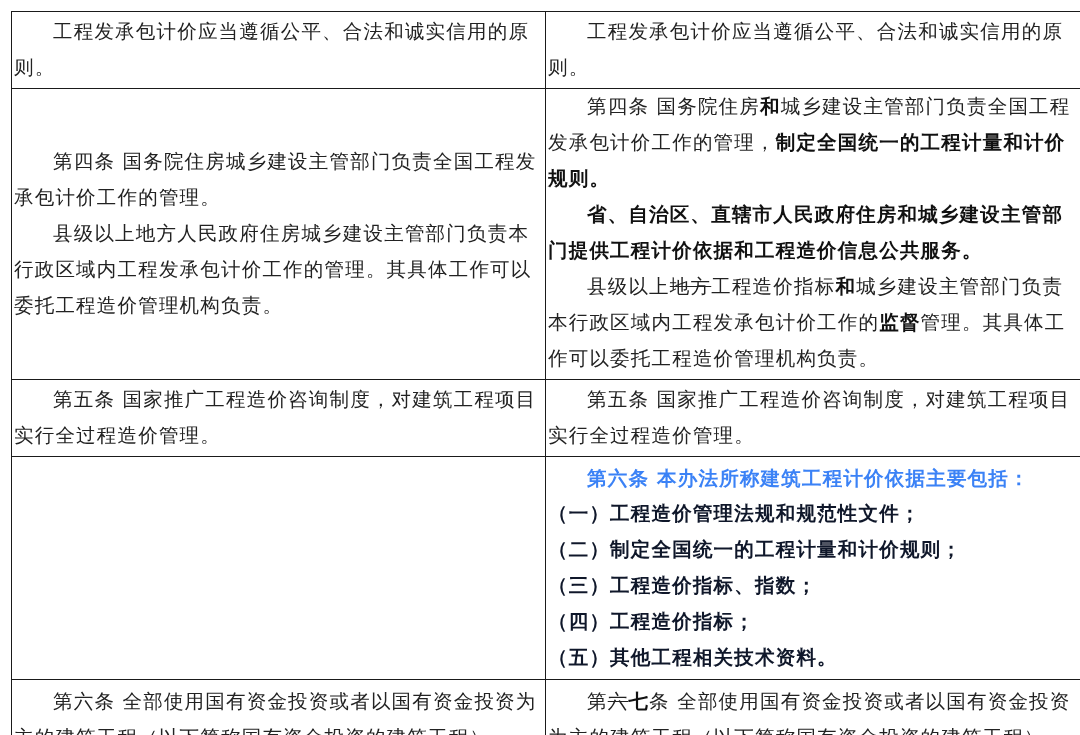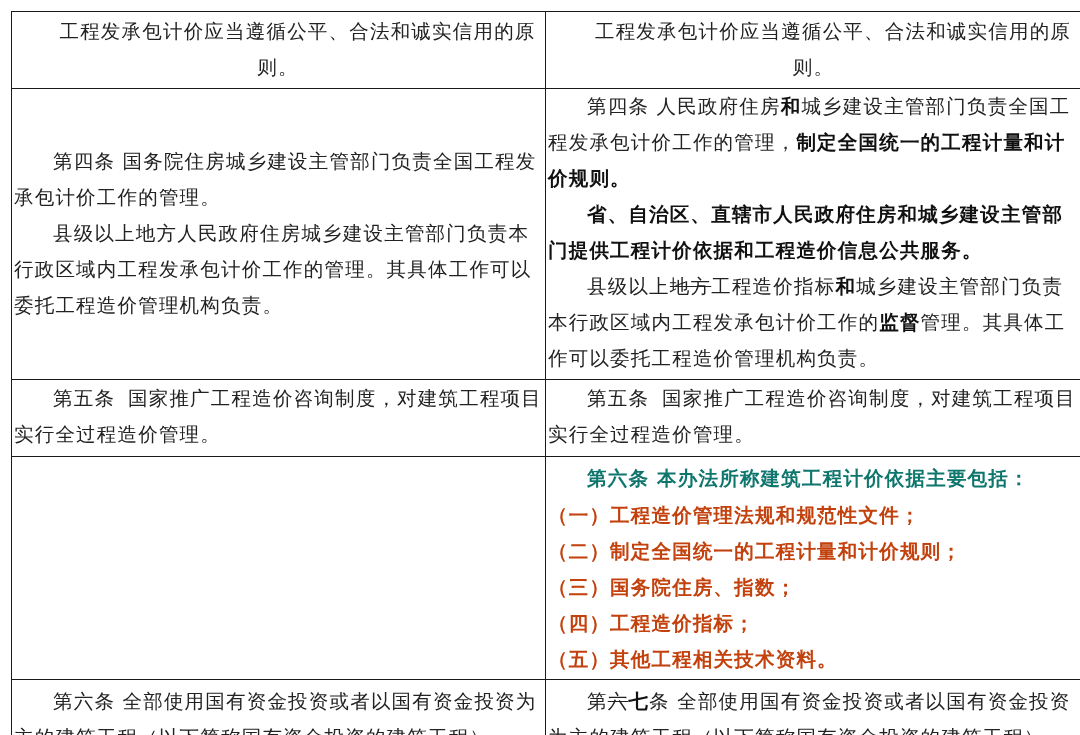--- a/index.html
+++ b/index.html
@@ -18,31 +18,31 @@
     border: 1.5px solid #1a1a1a;
     vertical-align: middle;
     padding: 2px 3px 2px 2px;
     font-size: 19.5px;
     line-height: 36px;
     letter-spacing: 1.2px;
     word-break: break-all;
   }
   .col-left { width: 528px; }
   .col-right { width: 531px; }
-  .row-1 td { height: 69px; text-align: center; }
+  .row-1 td { height: 69px; }
   .row-2 td { height: 278px; }
-  .row-3 td { height: 68px; font-family: Liberation Mono, monospace; }
+  .row-3 td { height: 68px; }
   .row-4 td { height: 208px; }
   .row-5 td { height: 68px; }
   .para { display: block; }
   .indent { text-indent: 2em; }
   .bold { font-weight: bold; color: #111111; font-family: "DejaVu Sans", "Liberation Sans", sans-serif; }
   .strike { text-decoration: line-through; }
-  .list-head { text-indent: 2em; font-weight: bold; font-family: "DejaVu Sans", "Liberation Sans", sans-serif; color:#0f766e; }
-  .list-item { font-weight: bold; font-family: Liberation Sans, sans-serif; color:#c2410c; }
+  .list-head { text-indent: 2em; font-weight: bold; font-family: "DejaVu Sans", "Liberation Sans", sans-serif; color:#3b82f6; }
+  .list-item { font-weight: bold; font-family: Liberation Mono, monospace; color:#0f172a; }
   .row-4 td.col-right { vertical-align: top; padding-top: 4px; }
   .row-5 td { vertical-align: top; padding-top: 4px; }
   .row-2 td.col-right { vertical-align: top; padding-top: 0px; }
 </style>
 </head>
 <body>
 
 <table class="doc-table">
   <tbody id="tbody">
     <tr class="row-1">
@@ -52,40 +52,40 @@
       <td class="col-right">
           <span class="para indent"><span>工程发承包计价应当遵循公平、合法和诚实信用的原则。</span></span>
         </td>
     </tr>
     <tr class="row-2">
       <td class="col-left">
           <span class="para indent"><span>第四条 国务院住房城乡建设主管部门负责全国工程发承包计价工作的管理。</span></span>
           <span class="para indent"><span>县级以上地方人民政府住房城乡建设主管部门负责本行政区域内工程发承包计价工作的管理。其具体工作可以委托工程造价管理机构负责。</span></span>
         </td>
       <td class="col-right">
-          <span class="para indent"><span>第四条 人民政府住房</span><span class="bold">和</span><span>城乡建设主管部门负责全国工程发承包计价工作的管理，</span><span class="bold">制定全国统一的工程计量和计价规则。</span></span>
+          <span class="para indent"><span>第四条 国务院住房</span><span class="bold">和</span><span>城乡建设主管部门负责全国工程发承包计价工作的管理，</span><span class="bold">制定全国统一的工程计量和计价规则。</span></span>
           <span class="para indent"><span class="bold">省、自治区、直辖市人民政府住房和城乡建设主管部门提供工程计价依据和工程造价信息公共服务。</span></span>
           <span class="para indent"><span>县级以上</span><span class="strike">地方</span><span>工程造价指标</span><span class="bold">和</span><span>城乡建设主管部门负责本行政区域内工程发承包计价工作的</span><span class="bold">监督</span><span>管理。其具体工作可以委托工程造价管理机构负责。</span></span>
         </td>
     </tr>
     <tr class="row-3">
       <td class="col-left">
           <span class="para indent"><span>第五条 国家推广工程造价咨询制度，对建筑工程项目实行全过程造价管理。</span></span>
         </td>
       <td class="col-right">
           <span class="para indent"><span>第五条 国家推广工程造价咨询制度，对建筑工程项目实行全过程造价管理。</span></span>
         </td>
     </tr>
     <tr class="row-4">
       <td class="col-left"></td>
       <td class="col-right">
         <span class="para list-head">第六条 本办法所称建筑工程计价依据主要包括：</span>
         <span class="para list-item">（一）工程造价管理法规和规范性文件；</span>
         <span class="para list-item">（二）制定全国统一的工程计量和计价规则；</span>
-        <span class="para list-item">（三）国务院住房、指数；</span>
+        <span class="para list-item">（三）工程造价指标、指数；</span>
         <span class="para list-item">（四）工程造价指标；</span>
         <span class="para list-item">（五）其他工程相关技术资料。</span>
       </td>
     </tr>
     <tr class="row-5">
       <td class="col-left">
           <span class="para indent"><span>第六条 全部使用国有资金投资或者以国有资金投资为主的建筑工程（以下简称国有资金投资的建筑工程），</span></span>
         </td>
       <td class="col-right">
           <span class="para indent"><span>第</span><span class="strike">六</span><span class="bold">七</span><span>条 全部使用国有资金投资或者以国有资金投资为主的建筑工程（以下简称国有资金投资的建筑工程），</span></span>

